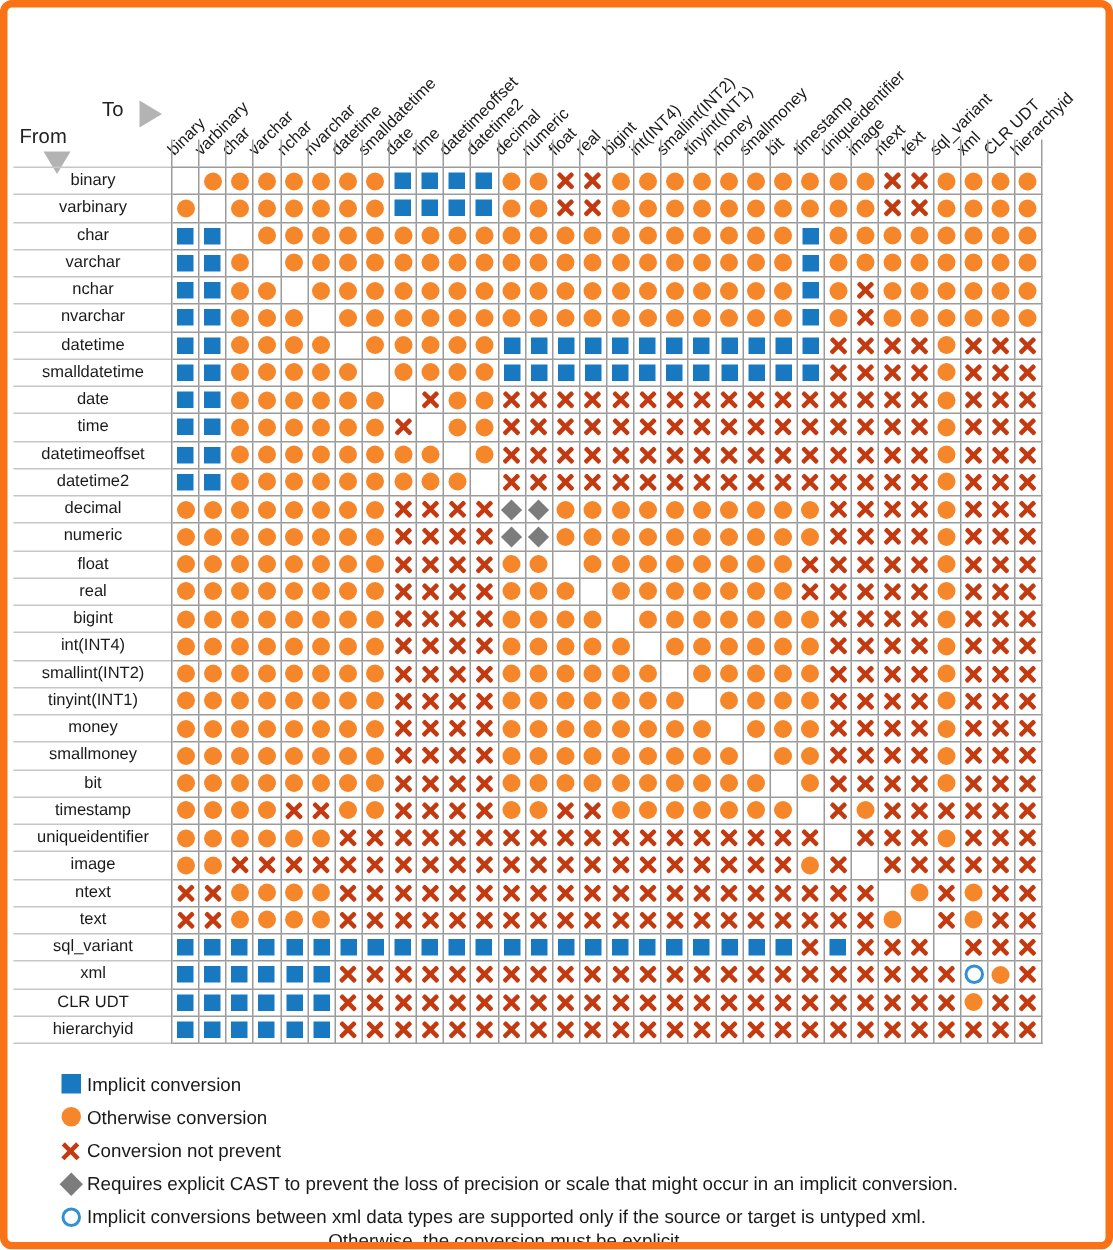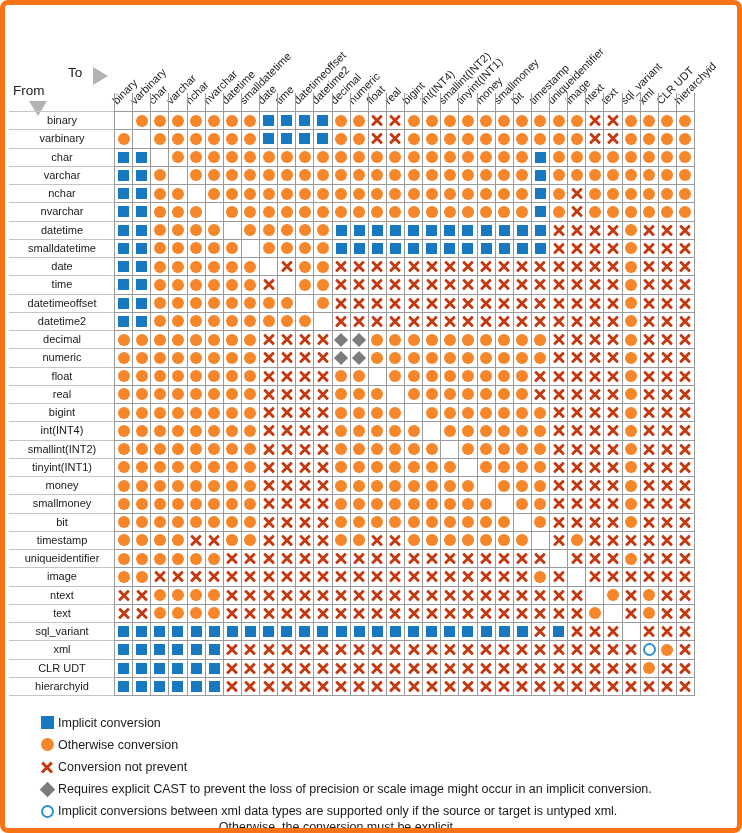--- a/index.html
+++ b/index.html
@@ -3223,21 +3223,21 @@
       <div class="legend-item" style="left: 33px; top: 754px;">
         <span class="legend-marker">
           <span class="lg-xx"></span>
         </span>
         <span class="legend-text">Conversion not prevent</span>
       </div>
       <div class="legend-item" style="left: 33px; top: 776px;">
         <span class="legend-marker">
           <span class="lg-di"></span>
         </span>
-        <span class="legend-text">Requires explicit CAST to prevent the loss of precision or scale image might occur in an implicit conversion.</span>
+        <span class="legend-text">Requires explicit CAST to prevent the loss of precision or scale that might occur in an implicit conversion.</span>
       </div>
       <div class="legend-item" style="left: 33px; top: 798px;">
         <span class="legend-marker">
           <span class="lg-oc"></span>
         </span>
         <span class="legend-text">Implicit conversions between xml data types are supported only if the source or target is untyped xml.<br>Otherwise, the conversion must be explicit.</span>
       </div>
     </div>
 </div>
 

